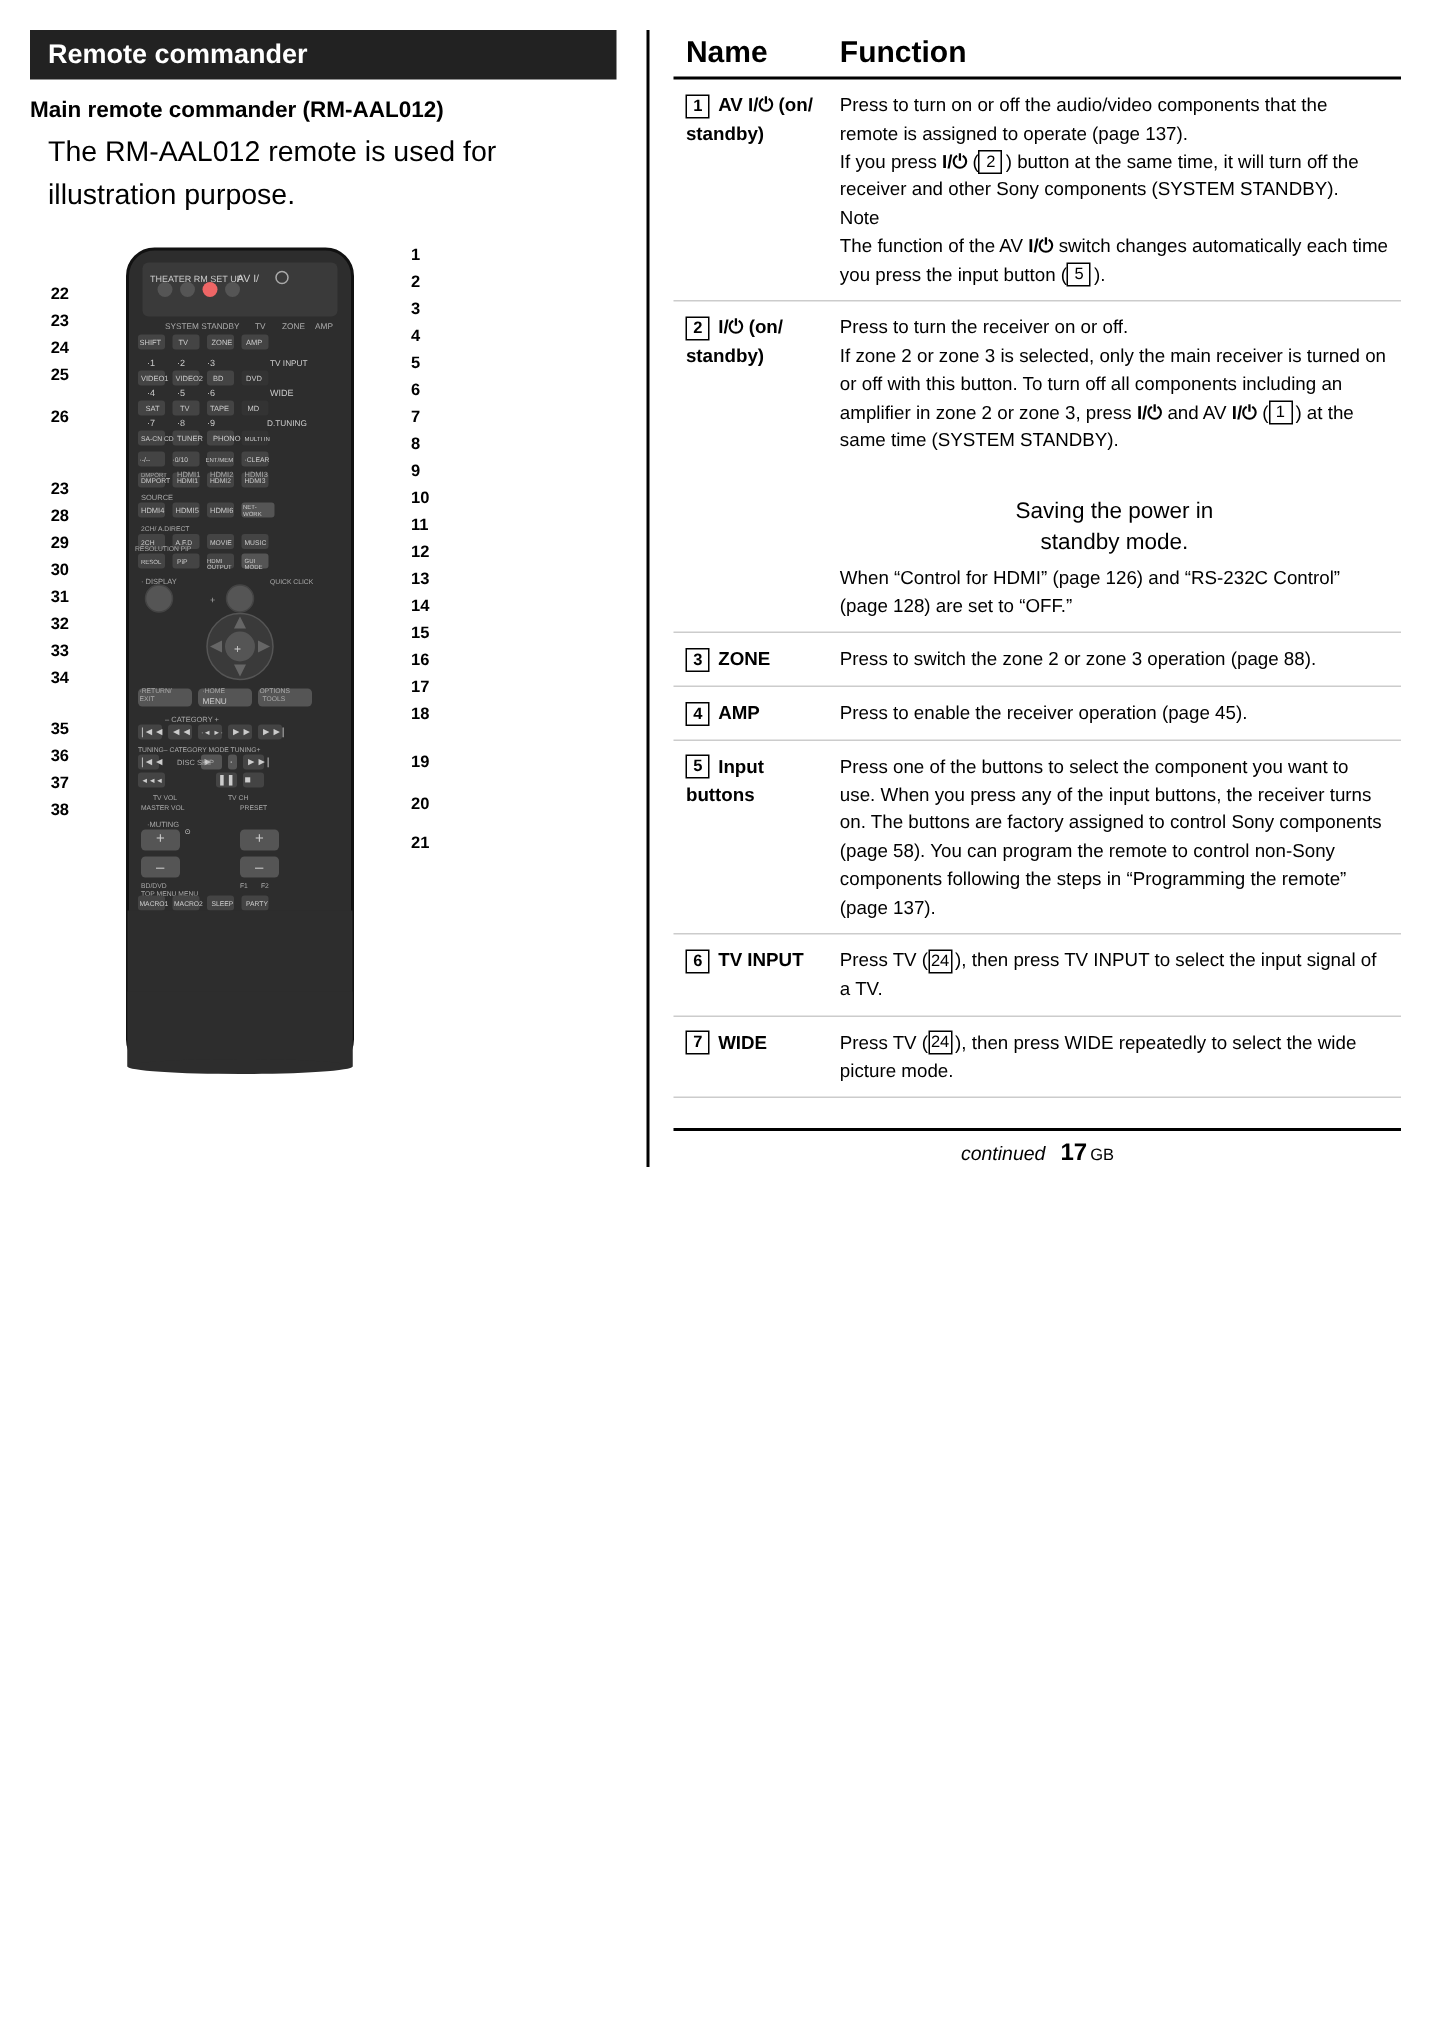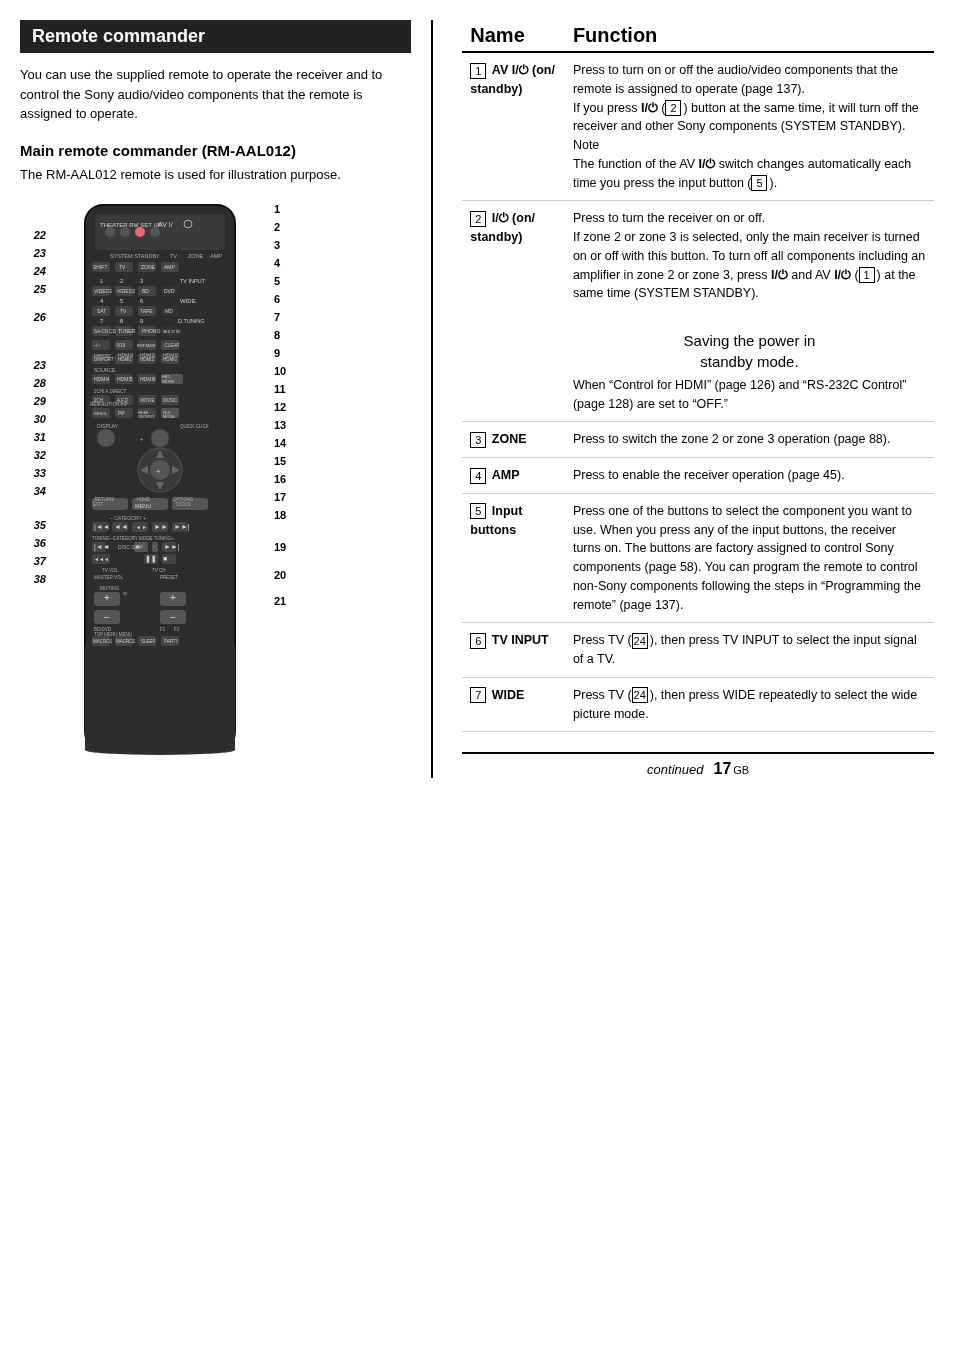--- a/index.html
+++ b/index.html
@@ -24,21 +24,21 @@
       gap: 0;
       width: 100%;
     }
     .left-col {
       width: 45%;
       padding-right: 20px;
     }
     .right-col {
       width: 55%;
       border-left: 2px solid #000;
-      padding-left: 29px;
+      padding-left: 16px;
     }
     .section-title {
       background: #222;
       color: #fff;
       font-size: 18px;
       font-weight: bold;
       padding: 6px 12px;
       margin-bottom: 12px;
       font-family: Arial, sans-serif;
     }
@@ -46,23 +46,24 @@
       font-size: 13px;
       line-height: 1.5;
       margin-bottom: 18px;
     }
     .sub-heading {
       font-size: 15px;
       font-weight: bold;
       margin-bottom: 6px;
     }
     .sub-intro {
-      font-size: 13px;
+      font-size: 19px;
       line-height: 1.5;
       margin-bottom: 16px;
+      margin-left: 12px;
     }
     
     .function-table {
       width: 100%;
       border-collapse: collapse;
     }
     .function-table th {
       font-size: 20px;
       font-weight: bold;
       text-align: left;
@@ -71,21 +72,21 @@
     }
     .function-table td {
       padding: 8px 8px;
       vertical-align: top;
       font-size: 12.5px;
       line-height: 1.5;
       border-bottom: 1px solid #ccc;
     }
     .function-table td:first-child {
       white-space: nowrap;
-      font-weight: normal;
+      font-weight: bold;
       min-width: 80px;
       padding-right: 10px;
     }
     .num-box {
       display: inline-block;
       border: 1px solid #000;
       width: 16px;
       height: 16px;
       text-align: center;
       line-height: 14px;
@@ -119,21 +120,20 @@
       margin-top: 10px;
     }
     .num-label {
       font-size: 11px;
       font-weight: bold;
       text-align: right;
       height: 18px;
       display: flex;
       align-items: center;
       justify-content: flex-end;
-      font-style: italic;
     }
     .num-label-right {
       font-size: 11px;
       font-weight: bold;
       text-align: left;
       height: 18px;
       display: flex;
       align-items: center;
     }
 
@@ -153,21 +153,20 @@
     }
   </style>
 </head>
 <body>
 
 <div class="page">
   <div class="top-section">
 
     <div class="left-col">
       <div class="section-title">Remote commander</div>
-      <p class="intro-text">You can use the supplied remote to operate the receiver and to control the Sony audio/video components that the remote is assigned to operate.</p>
       <div class="sub-heading">Main remote commander (RM-AAL012)</div>
       <p class="sub-intro">The RM-AAL012 remote is used for illustration purpose.</p>
 
       <div class="remote-wrap">
         <div style="display:flex; flex-direction:row; align-items:flex-start;">
 
           <div style="display:flex; flex-direction:column; justify-content:flex-start; margin-right:4px; min-width:26px;">
             <div style="height:26px;"></div>
             <div class="num-label">22</div>
             <div class="num-label">23</div>

